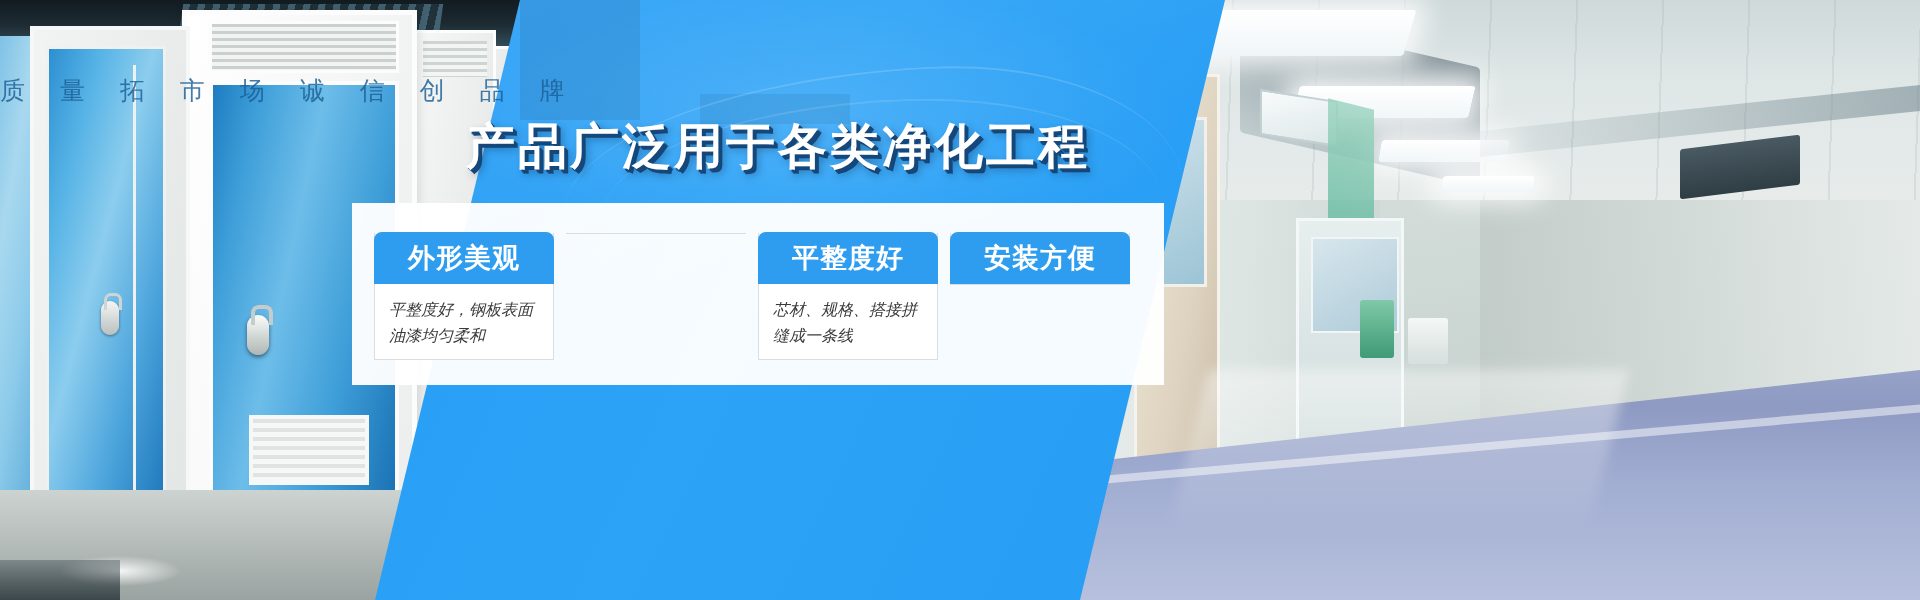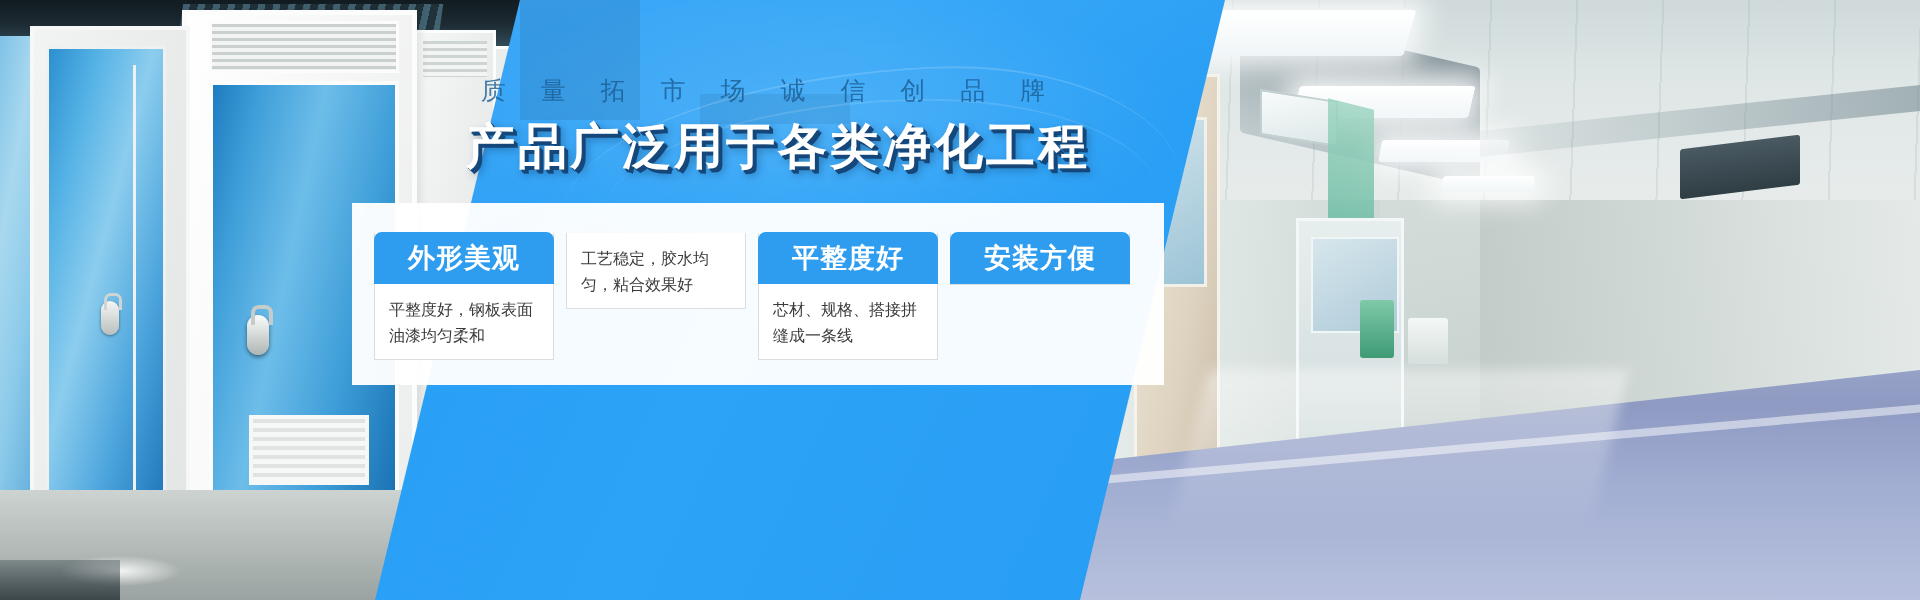--- a/index.html
+++ b/index.html
@@ -245,21 +245,21 @@
     transform:rotate(-2deg);
   }
   
   .ghost-a{ position:absolute; left:520px; top:0; width:120px; height:120px;
             background:rgba(20,60,95,.13); }
   .ghost-b{ position:absolute; left:700px; top:94px; width:150px; height:30px;
             background:rgba(20,60,95,.10); }
 
   
   .subtitle{
-    position:absolute; left:0; top:74px; width:1540px; text-align:center;
+    position:absolute; left:0; top:74px; width:1540px; 
     font-size:25px; letter-spacing:14px; color:#1c5f96; opacity:.82;
     font-weight:400; white-space:nowrap;
   }
   .headline{
     position:absolute; left:8px; top:114px; width:1540px; text-align:center;
     font-size:49px; font-weight:bold; color:#ffffff; letter-spacing:3px;
     white-space:nowrap;
     text-shadow:
        3px 3px 0 #15477a, 4px 4px 0 #15477a,
        2px 2px 0 #15477a, 5px 5px 8px rgba(8,40,70,.45);
@@ -284,20 +284,21 @@
     border-radius:8px 8px 0 0;
     height:52px; margin:-1px -1px 0 -1px;
     display:flex; align-items:center; justify-content:center;
     color:#ffffff; font-size:27px; font-weight:bold; letter-spacing:1px;
     white-space:nowrap;
   }
   .card-body{
     flex:1; padding:13px 14px 10px 14px;
     font-size:16px; line-height:26px; color:#3a3a3a;
     word-break:break-all;
+    font-style:italic;
   }
 </style>
 </head>
 <body>
 
 <div id="banner">
 
   <div class="photo-left">
     <div class="pl-wallbg"></div>
     <div class="pl-ceiling"></div>
@@ -358,21 +359,20 @@
   <div class="headline">产品广泛用于各类净化工程</div>
 
   <div class="card-panel">
 
     <div class="card">
       <div class="card-head">外形美观</div>
       <div class="card-body">平整度好，钢板表面油漆均匀柔和</div>
     </div>
 
     <div class="card">
-      <div class="card-body">工艺稳定，胶水均匀，粘合效果好</div>
     </div>
 
     <div class="card">
       <div class="card-head">平整度好</div>
       <div class="card-body">芯材、规格、搭接拼缝成一条线</div>
     </div>
 
     <div class="card">
       <div class="card-head">安装方便</div>
     </div>

